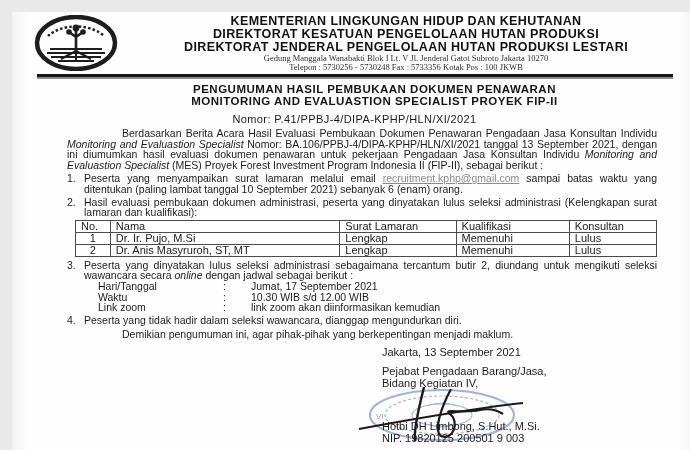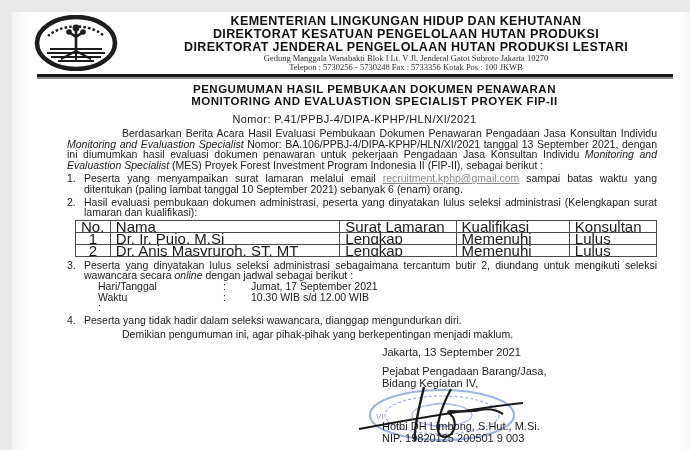--- a/index.html
+++ b/index.html
@@ -28,21 +28,21 @@
   
   .content { margin: 3px 40px 0 55px; font-size: 10.5px; line-height: 10.6px; color: #1b1b1b; }
   .justify { text-align: justify; }
   .intro { text-indent: 55px; margin-bottom: 3px; }
   .item { display: flex; margin-bottom: 2px; }
   .num { width: 17px; flex: none; }
   .itxt { flex: 1; }
   .it { font-style: italic; }
   .email { color: #8a8a8a; text-decoration: underline; cursor: pointer; }
   table.eval { border-collapse: collapse; margin: 1px 0 3px 8px; width: calc(100% - 8px);
-               font-size: 15px; table-layout: fixed; padding-left: 8px; }
+               font-size: 11px; table-layout: fixed; padding-left: 8px; }
   .eval th, .eval td { border: 1px solid #4a4a4a; padding: 0 5px; height: 11.5px;
                        line-height: 11px; font-weight: normal; text-align: left;
                        overflow: hidden; white-space: nowrap; }
   .eval .c-no  { width: 6%; }
   .eval .c-nm  { width: 39.5%; }
   .eval .c-sl  { width: 20%; }
   .eval .c-kf  { width: 19.5%; }
   .eval .c-kt  { width: 15%; }
   .eval td.ctr { text-align: center; }
   .sched { margin-left: 14px; }
@@ -143,21 +143,23 @@
             <span class="slabel">Hari/Tanggal</span>
               <span class="ssep">:</span>
               <span class="sval">Jumat, 17 September 2021</span>
           </div>
           <div class="sched-row">
             <span class="slabel">Waktu</span>
               <span class="ssep">:</span>
               <span class="sval">10.30 WIB  s/d 12.00 WIB</span>
           </div>
           <div class="sched-row">
+            <span class="slabel">Link zoom</span>
               <span class="ssep">:</span>
+              <span class="sval">link zoom akan diinformasikan kemudian</span>
           </div>
         </div>
       </div>
     </div>
 
     <div class="item">
       <span class="num">4.</span>
       <div class="itxt justify">Peserta yang tidak hadir dalam seleksi wawancara, dianggap mengundurkan diri.</div>
     </div>
 

